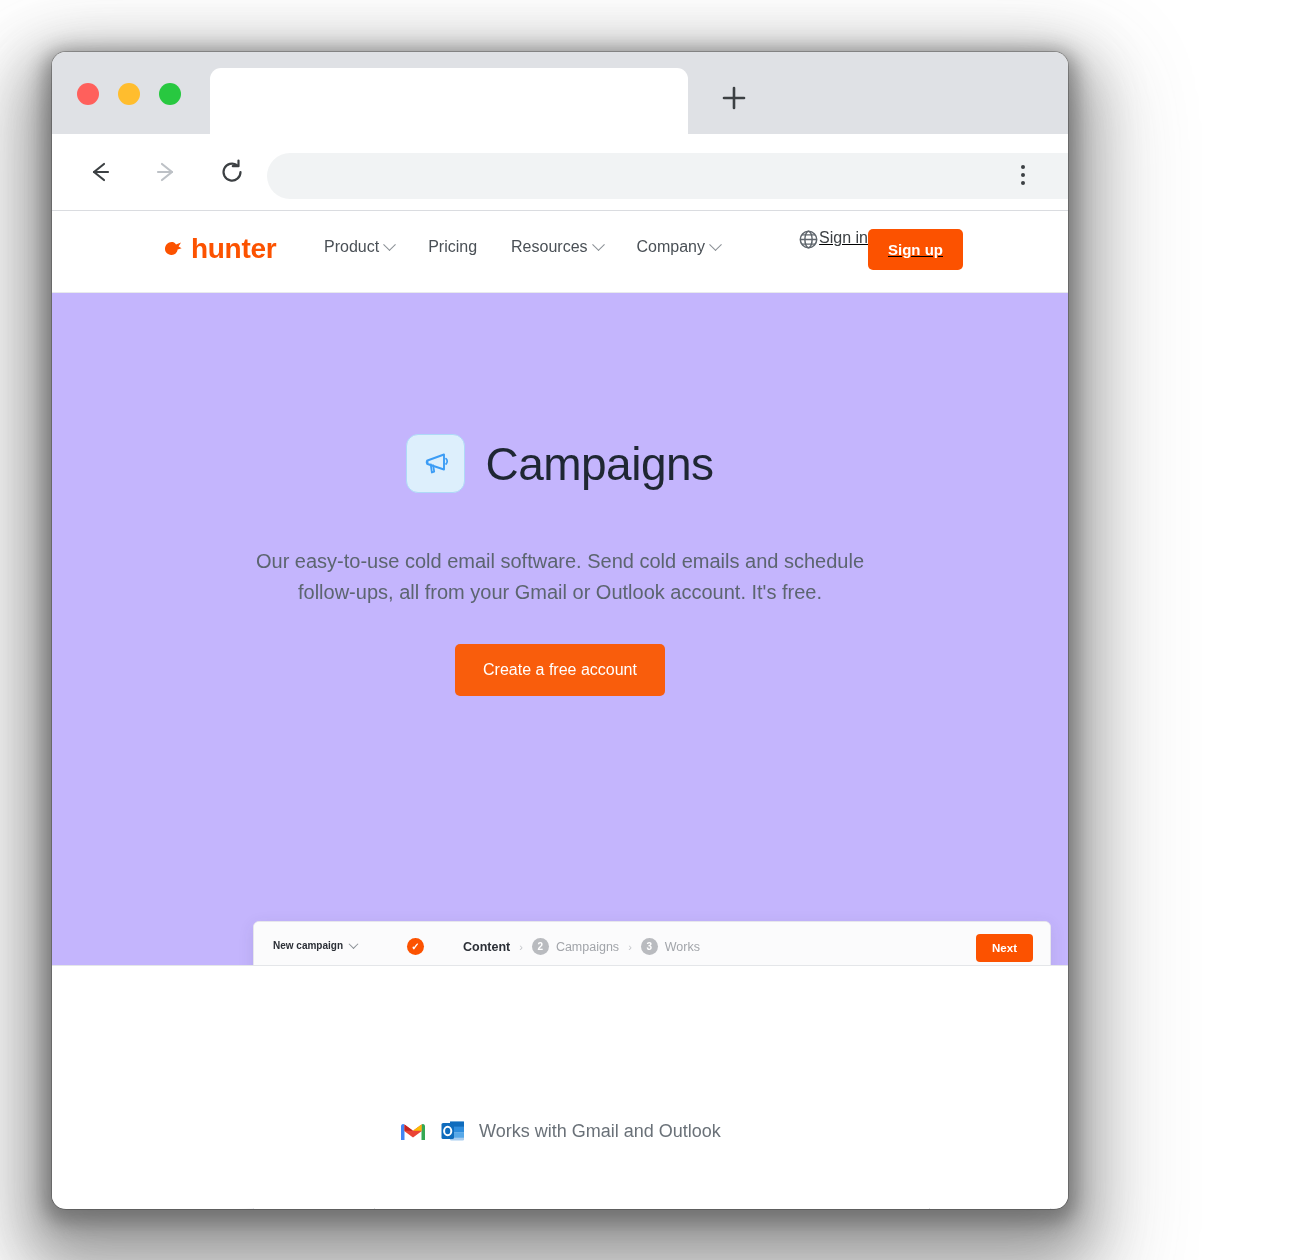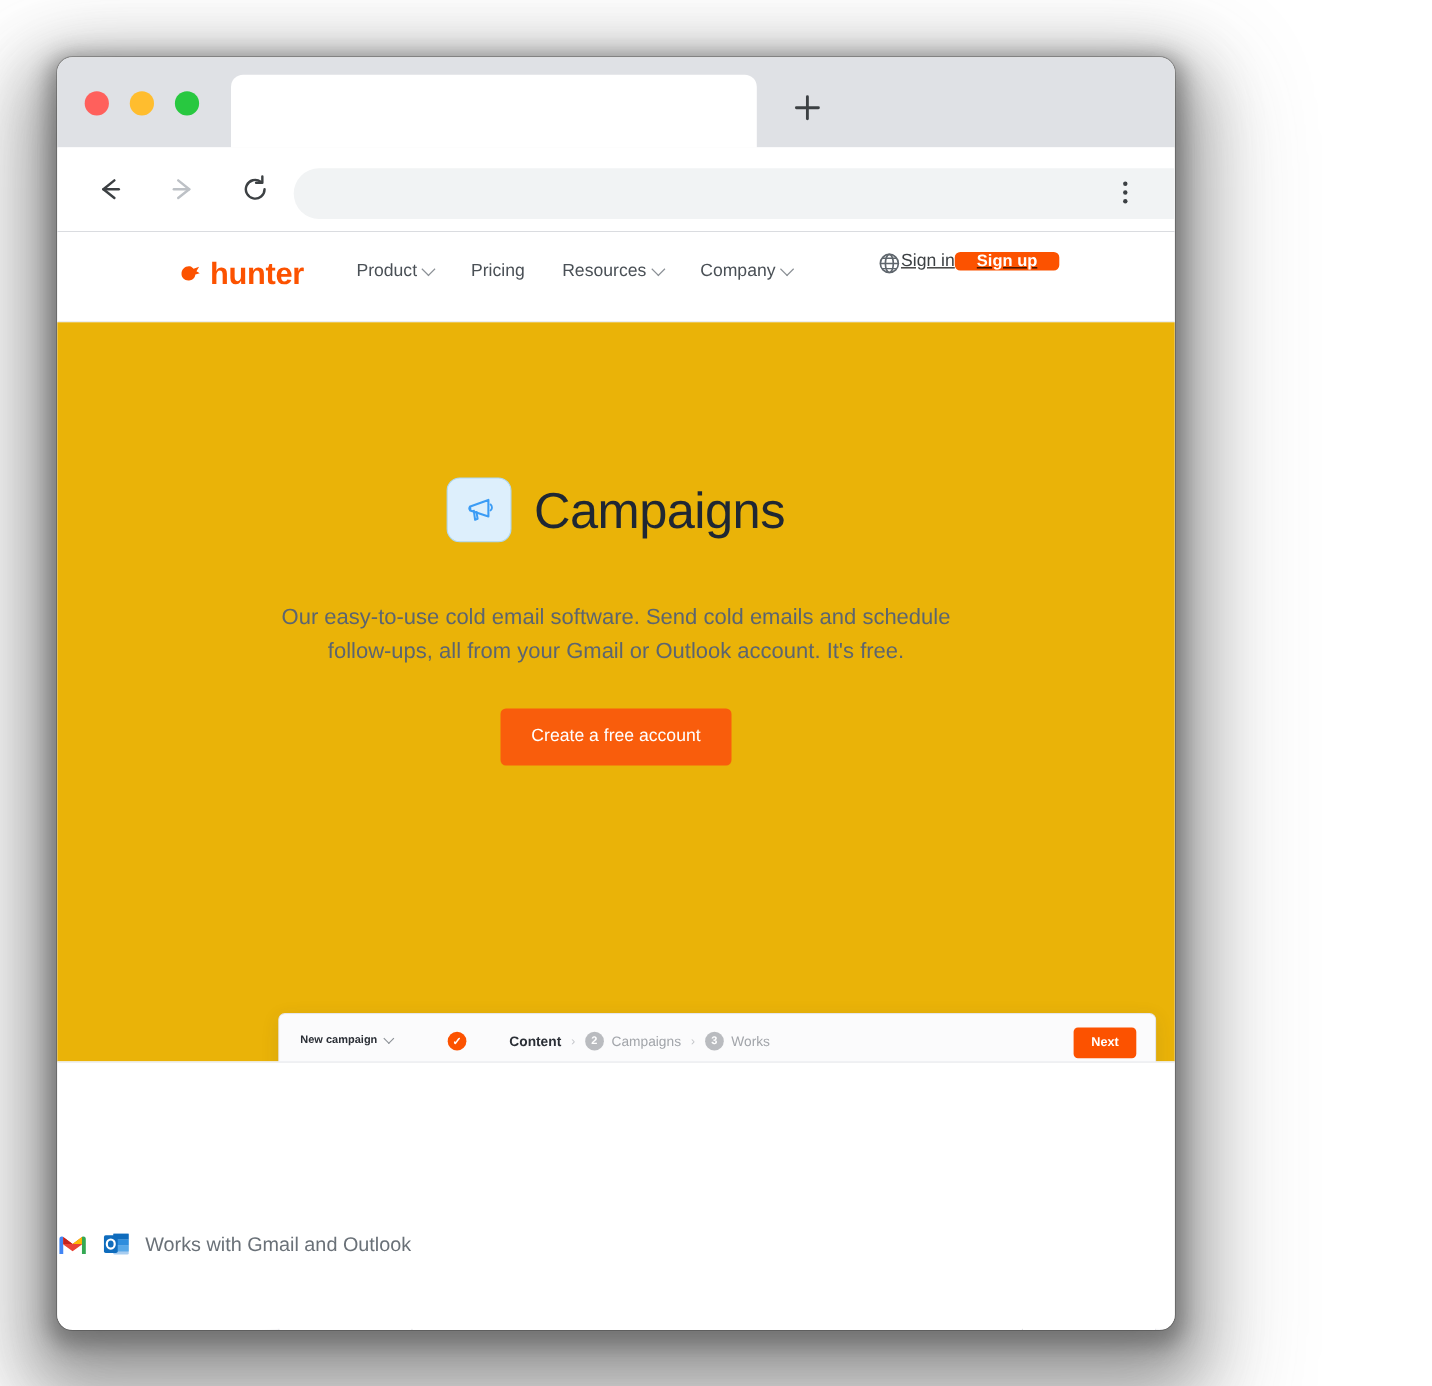--- a/index.html
+++ b/index.html
@@ -129,29 +129,29 @@
     border-right: 1.6px solid #8b9096; border-bottom: 1.6px solid #8b9096;
     transform: rotate(45deg) translate(-2px,-2px); }
   #header-right {
     position: absolute; right: 105px; top: 18px;
     display: flex; align-items: flex-start;  text-decoration: underline;
   }
   #signin-link { font-size: 16px; color: #3c4043; cursor: pointer; }
   #signup-button {
     background: #fc5200; color: #fff;
     font-size: 15px; font-weight: 700;
-    padding: 0 20px; border-radius: 5px;
+    padding: 12px 20px; border-radius: 5px;
     border: none; cursor: pointer;
     font-family: "Liberation Sans", sans-serif;
   }
 
   
   #hero {
     position: relative;
-    background: #eab308;
+    background: #c4b5fd;
     height: 672px;
   }
   #hero-title-row {
     display: flex; align-items: center; justify-content: center;
     gap: 20px;
     padding-top: 113px;
   }
   #hero-icon-box {
     width: 59px; height: 59px;
     background: #ddeffc;
@@ -267,21 +267,21 @@
 
   
   #footer-band {
     position: relative;
     background: #ffffff;
     height: 243px;
     border-top: 1px solid #e4e6e9;
   }
   #works-with {
     position: absolute; left: 0; right: 0; top: 153px;
-    display: flex; align-items: center; gap: 13px;
+    display: flex; align-items: center; justify-content: center; gap: 13px;
   }
   #works-with-label { font-size: 18px; color: #6a7178; }
 </style>
 </head>
 <body>
 
 <div id="browser-window">
 
   <div id="tabstrip">
     <div id="traffic-lights">

